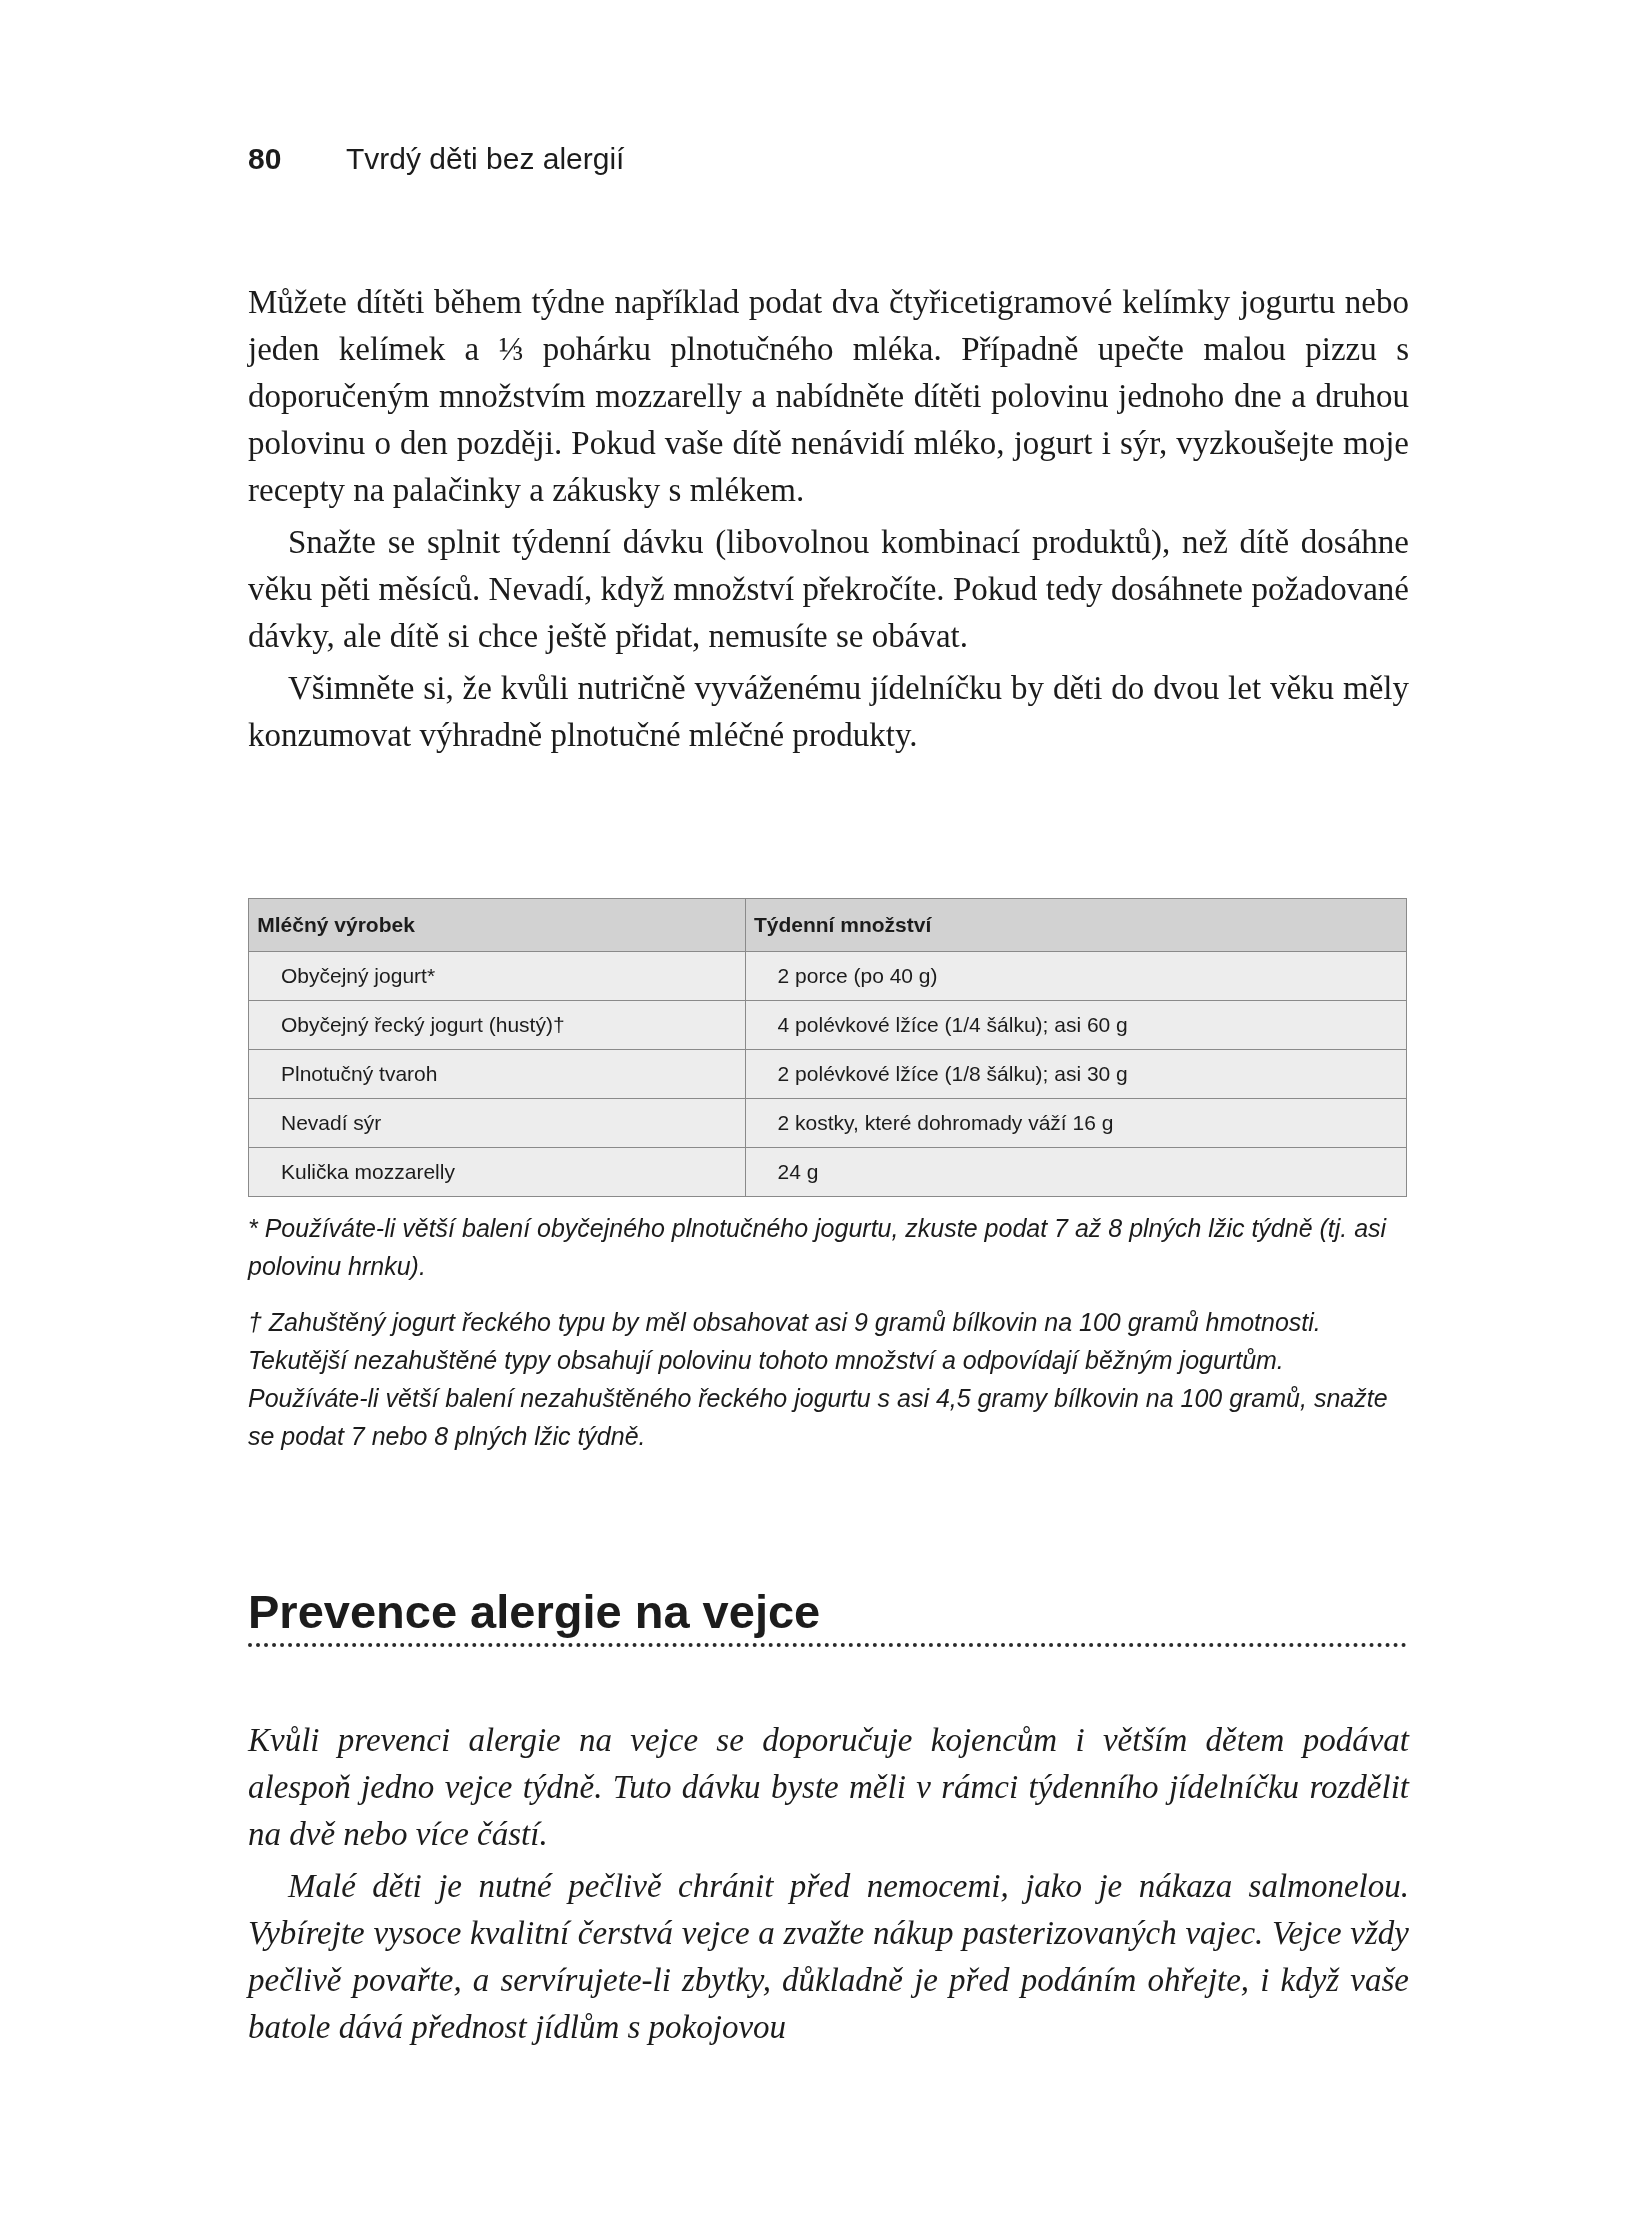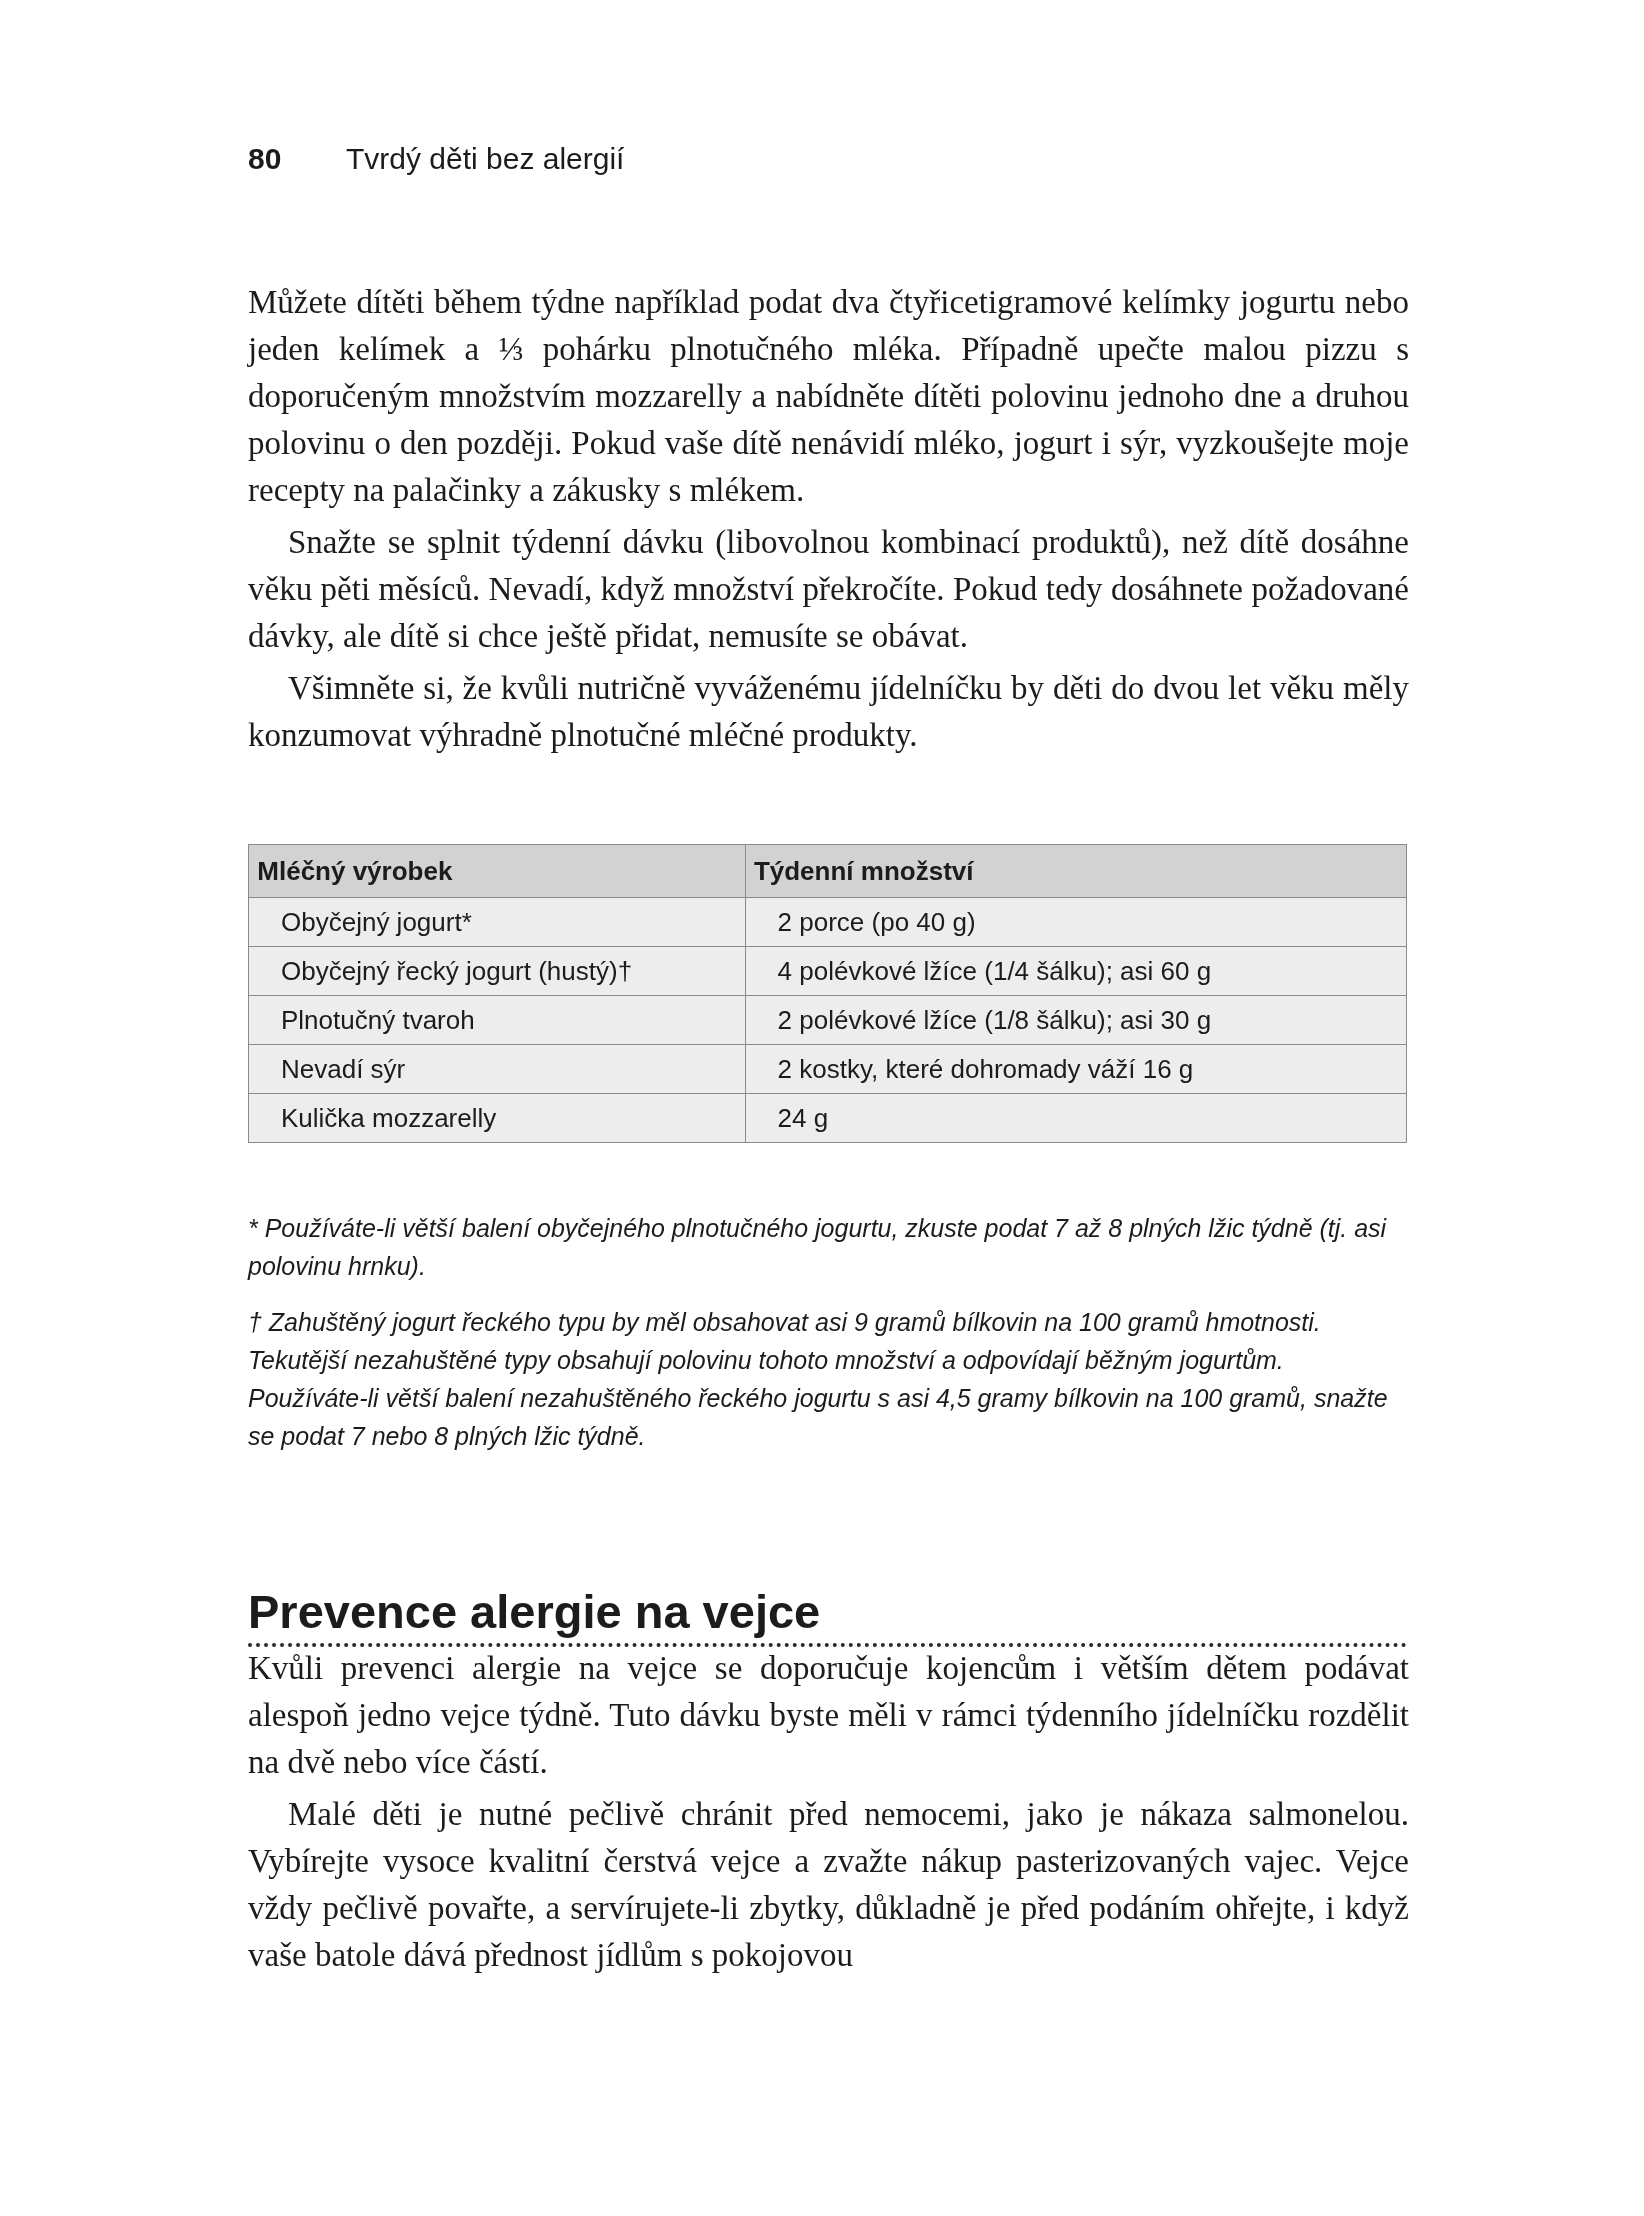--- a/index.html
+++ b/index.html
@@ -4,30 +4,30 @@
 <style>
   html, body { margin: 0; padding: 0; background: #ffffff; }
   body { width: 1645px; height: 2216px; position: relative; color: #1c1c1c; overflow: hidden; }
   .page { position: absolute; left: 248px; top: 0; width: 1161px; }
   .running-head { position: absolute; top: 142px; left: 0; font-family: "Liberation Sans", sans-serif; font-size: 30px; color: #1c1c1c; }
   .running-head .folio { font-weight: bold; display: inline-block; width: 98px; }
   .body-text { font-family: "Liberation Serif", serif; font-size: 33px; line-height: 47px; text-align: justify; margin: 0; }
   .body-text.indent { text-indent: 40px; }
   .block1 { position: absolute; top: 279px; left: 0; width: 1161px; }
   .block1 p { margin: 0 0 5px 0; }
-  .dairy-table { position: absolute; top: 844px; left: 0; width: 1159px; border-collapse: collapse; font-family: "Liberation Sans", sans-serif; font-size: 26px; }
+  .dairy-table { position: absolute; top: 898px; left: 0; width: 1159px; border-collapse: collapse; font-family: "Liberation Sans", sans-serif; font-size: 21px; }
   .dairy-table th, .dairy-table td { border: 1.7px solid #8a8a8a; padding: 0 8.3px; height: 48px; text-align: left; vertical-align: middle; }
   .dairy-table th { background: #d2d2d2; font-weight: bold; height: 52px; }
   .dairy-table td { background: #ededed; padding-left: 32px; }
   .dairy-table .col1 { width: 479px; }
   .notes { position: absolute; top: 1189px; left: 0; width: 1161px; font-family: "Liberation Sans", sans-serif; font-style: italic; font-size: 25px; line-height: 38px; margin-top: 20px; }
   .notes p { margin: 0 0 18.4px 0; }
   .section-title { position: absolute; top: 1583px; left: 0; font-family: "Liberation Sans", sans-serif; font-weight: bold; font-size: 47px; margin: 0; line-height: 58px; }
   .dotted-rule { position: absolute; top: 1643px; left: 0; width: 1159px; height: 0; border-top: 4.2px dotted #2a2a2a; }
-  .block2 { position: absolute; top: 1645px; left: 0; width: 1161px; }
+  .block2 { position: absolute; top: 1717px; left: 0; width: 1161px; font-style: italic; }
   .block2 p { margin: 0 0 5px 0; }
 </style>
 </head>
 <body>
 
 <div class="page">
 
   <div class="running-head">
     <span class="folio">80</span><span>Tvrdý děti bez alergií</span>
   </div>

